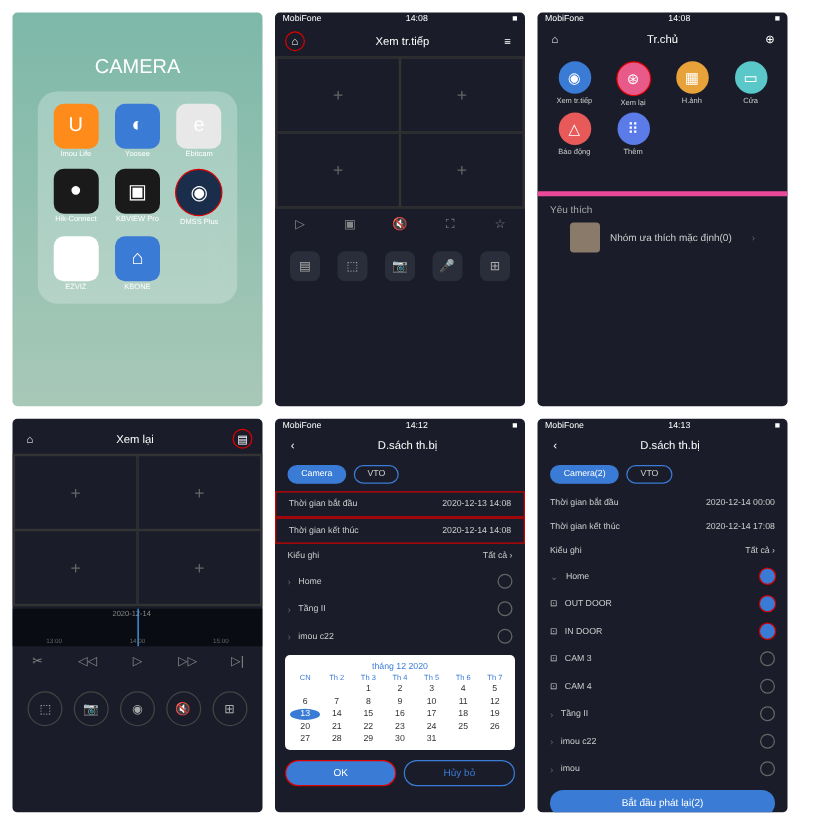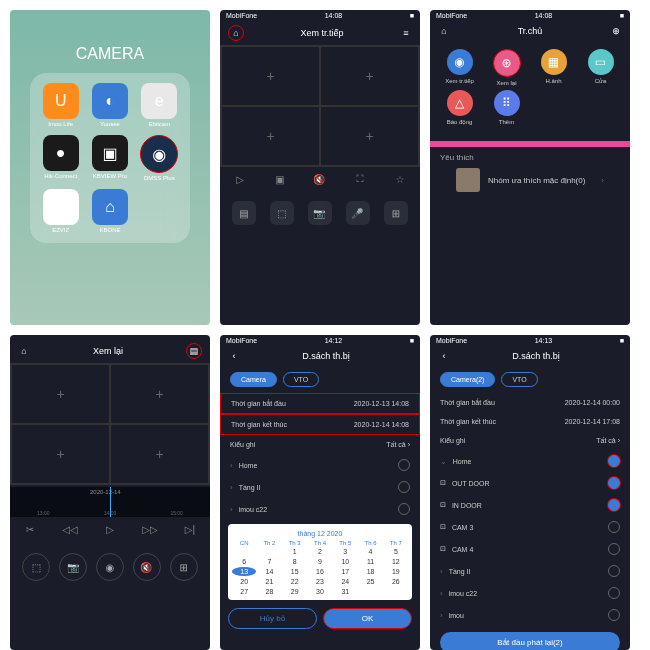--- a/index.html
+++ b/index.html
@@ -22,21 +22,21 @@
 .quad>div{border:1px solid #333;display:flex;align-items:center;justify-content:center;color:#666;font-size:14px}
 .ctrl-row{display:flex;justify-content:space-around;padding:6px 0}
 .ctrl-row .icon{color:#888;font-size:10px}
 .btn-row{display:flex;justify-content:space-around;padding:10px 8px;gap:6px}
 .rbtn{width:24px;height:24px;border-radius:6px;background:#2a2d3a;display:flex;align-items:center;justify-content:center;color:#aaa;font-size:10px}
 
 .feat-grid{display:grid;grid-template-columns:repeat(4,1fr);padding:8px;gap:4px}
 .feat{display:flex;flex-direction:column;align-items:center;gap:3px}
 .feat-ic{width:26px;height:26px;border-radius:50%;display:flex;align-items:center;justify-content:center;color:#fff;font-size:12px}
 .feat-lbl{font-size:6px;color:#ccc}
-.fav-sec{padding:6px 10px;border-top:6px solid #ec4899;margin-top:8px}
+.fav-sec{padding:6px 10px;border-top:4px solid #ec4899;margin-top:20px}
 .fav-item{display:flex;align-items:center;gap:8px;padding:6px 16px}
 .fav-thumb{width:24px;height:24px;background:#8a7a6a;border-radius:3px}
 
 .timeline{height:30px;background:#0a0c14;position:relative;margin-top:2px}
 .tl-mark{position:absolute;top:2px;font-size:6px;color:#888}
 .tl-line{position:absolute;left:50%;top:0;bottom:0;width:1px;background:#4af}
 .round-btns{display:flex;justify-content:space-around;padding:12px 8px}
 .cbtn{width:26px;height:26px;border-radius:50%;border:1px solid #444;display:flex;align-items:center;justify-content:center;color:#aaa;font-size:10px}
 
 .pill-row{display:flex;gap:6px;padding:6px 10px}
@@ -311,22 +311,22 @@
           <div>25</div>
           <div>26</div>
           <div>27</div>
           <div>28</div>
           <div>29</div>
           <div>30</div>
           <div>31</div>
         </div>
   </div>
   <div class="btn-bar">
+    <div class="btn primary circle-red" style="position:relative">OK</div>
     <div class="btn secondary">Hủy bỏ</div>
-    <div class="btn primary circle-red" style="position:relative">OK</div>
   </div>
 </div>
 
 <div class="phone">
   <div class="status">
         <span>MobiFone</span>
         <span>14:13</span>
         <span>■</span>
       </div>
   <div class="hdr">

